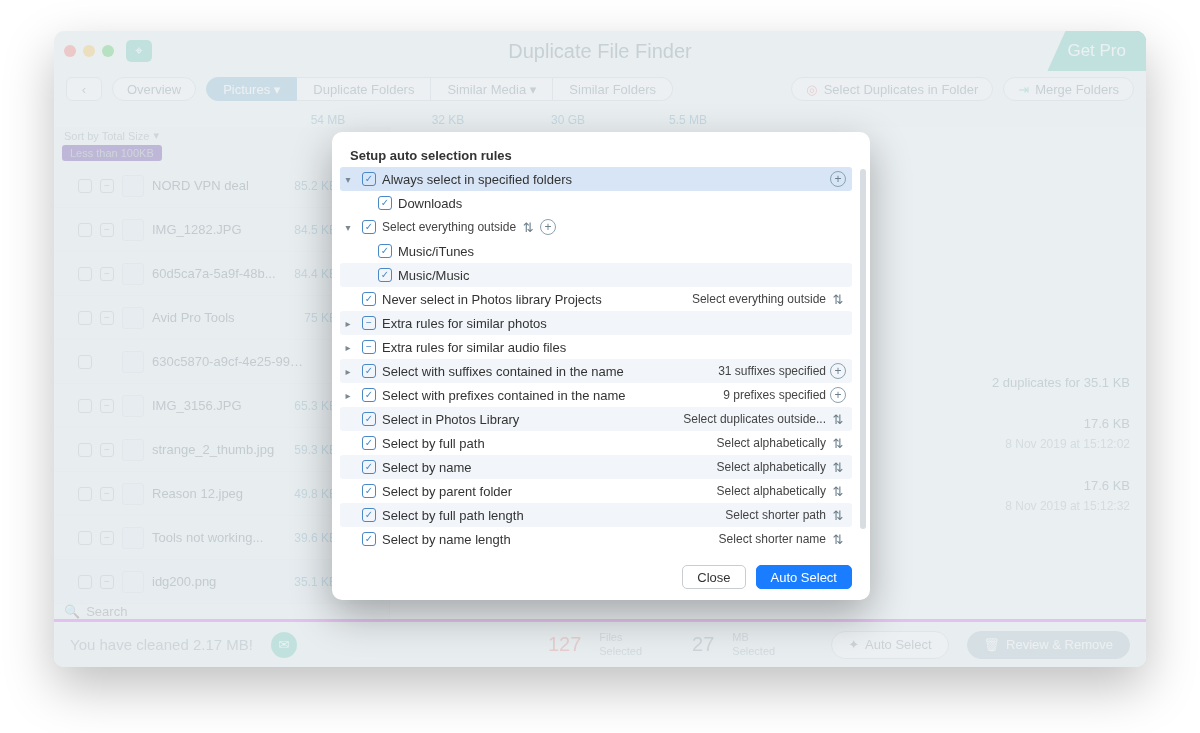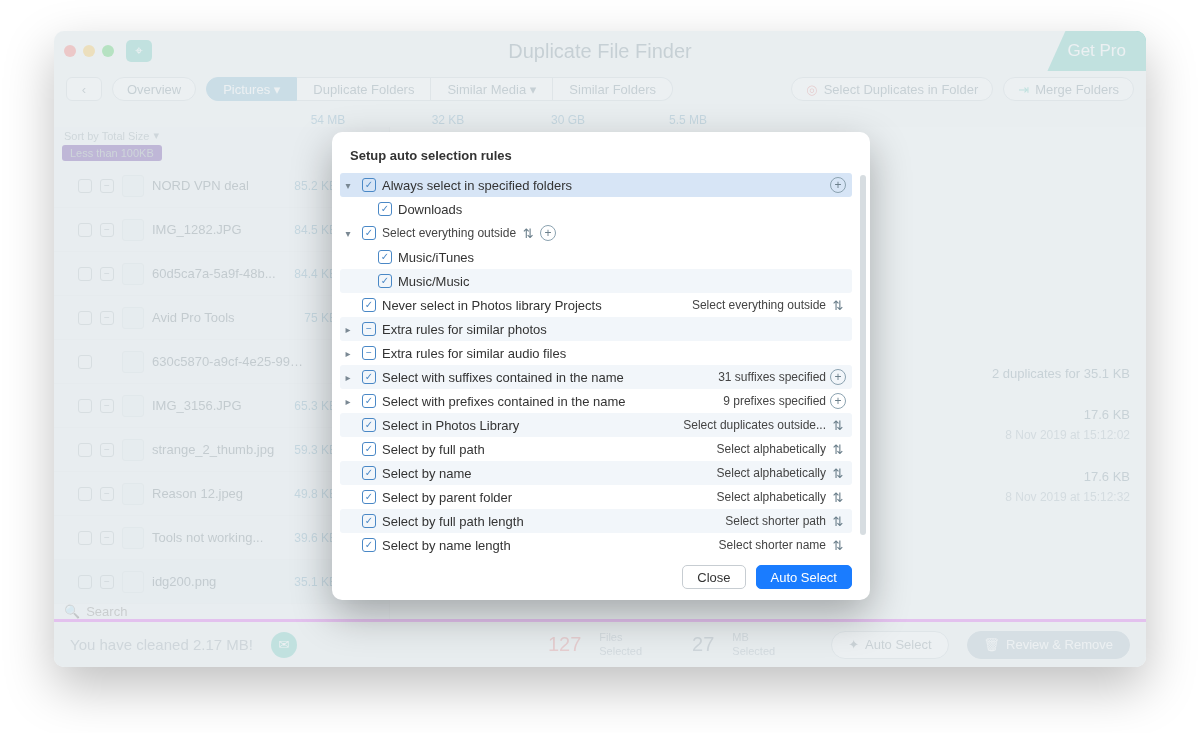--- a/index.html
+++ b/index.html
@@ -42,21 +42,21 @@
   .filerow { height: 44px; display:flex; align-items:center; padding:0 24px; gap:8px; border-bottom:1px solid #e6ebee; font-size:13px;}
   .filerow .cbsq { width:14px;height:14px;border:1.5px solid #aab6bd;border-radius:3px;}
   .filerow .collapse { width:14px;height:14px;border:1.5px solid #aab6bd;border-radius:3px;display:flex;align-items:center;justify-content:center;color:#8b99a1;font-size:10px;line-height:1;}
   .filerow .thumb { width:22px;height:22px;background:#e6edf1;border:1px solid #d3dde2;border-radius:3px;}
   .filerow .fname { flex:1; color:#5b6c76; white-space:nowrap; overflow:hidden; text-overflow:ellipsis;}
   .filerow .fsize { color:#68a1bd; font-size:12px; width:52px; text-align:right;}
   .filerow .badge { min-width:20px;height:18px;border:1px solid #c9d3d8;border-radius:9px;background:#fff;color:#7b8b93;font-size:11px;display:flex;align-items:center;justify-content:center;padding:0 5px;}
   .filerow.selected { background:#e5eef3; }
   .searchrow { height:30px; display:flex;align-items:center;padding:0 10px;gap:6px;color:#8fa1aa;font-size:13px;}
   .main { flex:1; background:#f7f9fa; position:relative; }
-  .dupinfo { position:absolute; right:16px; top:237px; color:#6e8692;font-size:13px; text-align:right; line-height:1.6;}
+  .dupinfo { position:absolute; right:16px; top:246px; color:#6e8692;font-size:13px; text-align:right; line-height:1.6;}
   .dupinfo .sz{ color:#6e8692;font-weight:500;}
   .dupinfo .ts{ color:#9daeb7;font-size:12px;}
   .footer { height:48px; background:#eef2f4; display:flex; align-items:center; padding:0 16px; gap:18px; border-top:3px solid #d946ef;}
   .footer .cleaned{color:#8a99a2;font-size:15px;}
   .footer .mailbtn{width:26px;height:26px;border-radius:50%;background:#56c4b5;color:#fff;display:flex;align-items:center;justify-content:center;font-size:13px;}
   .footer .spacer{flex:1;}
   .footer .stat-num{font-size:20px;color:#e57979;font-weight:300;}
   .footer .stat-num.gray{color:#8a99a2;}
   .footer .stat-lbl{font-size:11px;color:#9aa8b0;line-height:1.2;}
   .footer .fbtn{height:28px;border:1px solid #c9d3d8;border-radius:14px;padding:0 16px;display:flex;align-items:center;gap:6px;color:#7b8b93;font-size:13px;background:#fff;}
@@ -66,21 +66,21 @@
     position:absolute; inset:0; background:rgba(230,235,238,0.75);
     pointer-events:none;
   }
   
   .modal {
     position:absolute; left: 332px; top: 132px; width: 538px; height: 468px;
     background:#fff; border-radius:10px; box-shadow: 0 15px 40px rgba(0,0,0,0.3);
     display:flex; flex-direction:column;
     pointer-events:auto;
   }
-  .modal .mhead { padding: 16px 18px 10px; font-size: 13px; font-weight:700; color:#333; }
+  .modal .mhead { padding: 16px 18px 4px; font-size: 13px; font-weight:700; color:#333; }
   .modal .mlist { flex:1; overflow:auto; padding: 0 18px 0 8px; position:relative;}
   .mrow { height: 24px; display:flex; align-items:center; font-size:13px; color:#333; border-radius:3px; padding-right:6px;}
   .mrow.sel { background:#d7e5f6; }
   .mrow.alt { background:#f2f6fa; }
   .mrow .arrow { width:16px; color:#7a8893; font-size:10px; text-align:center;}
   .mrow .indent { width:16px; }
   .mrow .cbx { width:14px;height:14px;border:1.5px solid #4a88c6;border-radius:3px;margin:0 6px;display:flex;align-items:center;justify-content:center;color:#4a88c6;font-size:10px;line-height:1;}
   .mrow .cbx.minus::before{content:"−";}
   .mrow .cbx.check::before{content:"✓";}
   .mrow .rlabel{flex:1; white-space:nowrap; overflow:hidden;text-overflow:ellipsis;}

